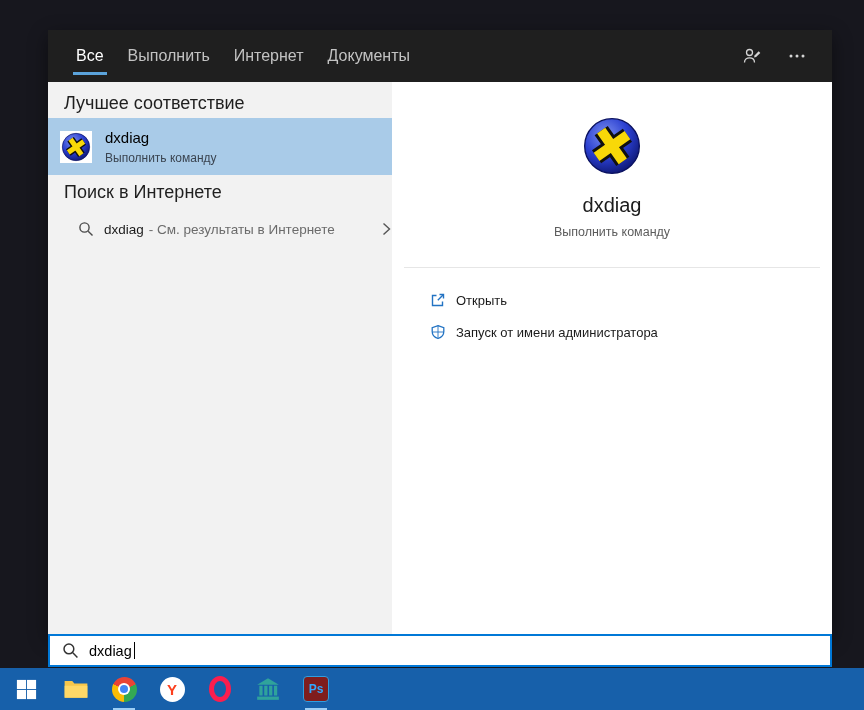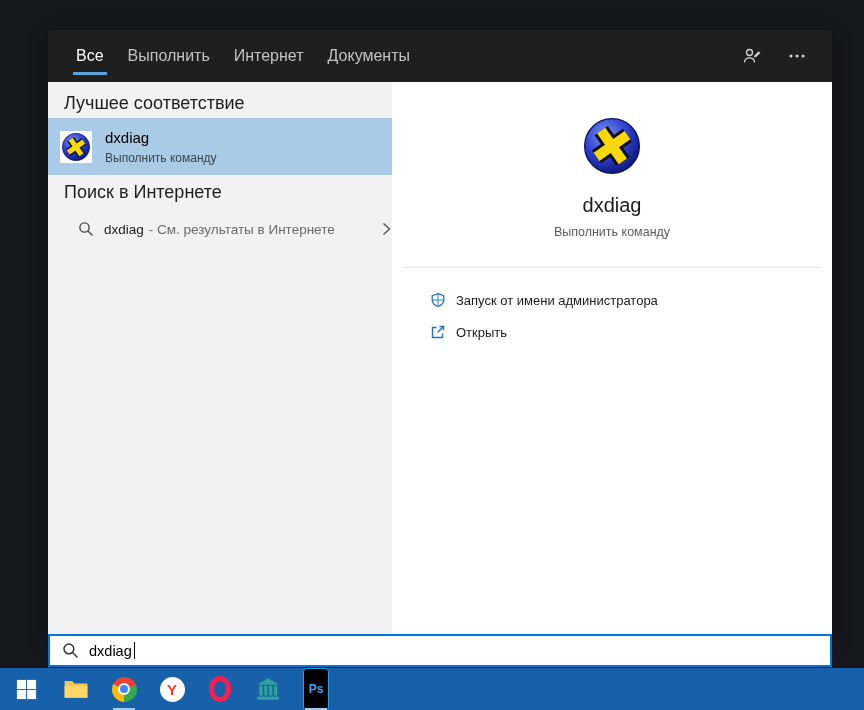--- a/index.html
+++ b/index.html
@@ -131,21 +131,21 @@
   .yandex-icon {
     width: 25px; height: 25px; border-radius: 50%; background: #ffffff;
     display: flex; align-items: center; justify-content: center;
   }
   .yandex-icon span { color: #fc3f1d; font-weight: 700; font-size: 15px; line-height: 1; }
   .opera-icon {
     width: 22px; height: 26px; border-radius: 50%;
     border: 5px solid #fa1e4e;
   }
   .ps-icon {
-    width: 26px; height: 43px; background: #000000; border: 1px solid #2f9fe0;
+    width: 26px; height: 26px; background: #7f1d1d; border: 1px solid #2f9fe0;
     border-radius: 4px; display: flex; align-items: center; justify-content: center;
   }
   .ps-icon span { color: #31a8ff; font-size: 12px; font-weight: 700; line-height: 1; }
 
   svg { display: block; }
 </style>
 </head>
 <body>
 
 <div class="screen">
@@ -252,36 +252,36 @@
             </g>
           </svg>
         </span>
         <div class="pv-title">dxdiag</div>
         <div class="pv-sub">Выполнить команду</div>
         <div class="pv-divider"></div>
 
         <div class="pv-actions">
           <div class="pv-action">
             <span class="act-icon">
-              <svg width="16" height="16" viewBox="0 0 16 16" fill="none" stroke="#2273c3" stroke-width="1.3">
-                <path d="M8 1.6 L13.8 3.7 V7.5 C13.8 11 11.3 13.5 8 14.5 C4.7 13.5 2.2 11 2.2 7.5 V3.7 Z"></path>
-                <path d="M8 1.6 V14.5 M2.6 8 H13.4" stroke-width="0.9"></path>
-              </svg>
-            </span>
-            <span class="act-label">Запуск от имени администратора</span>
-          </div>
-          <div class="pv-action">
-            <span class="act-icon">
               <svg width="16" height="16" viewBox="0 0 16 16" fill="none" stroke="#2273c3" stroke-width="1.4">
                 <path d="M6.5 3.5 H2.5 V13.5 H12.5 V9.5"></path>
                 <path d="M9.5 2.5 H13.5 V6.5"></path>
                 <path d="M13.5 2.5 L7.8 8.2"></path>
               </svg>
             </span>
             <span class="act-label">Открыть</span>
+          </div>
+          <div class="pv-action">
+            <span class="act-icon">
+              <svg width="16" height="16" viewBox="0 0 16 16" fill="none" stroke="#2273c3" stroke-width="1.3">
+                <path d="M8 1.6 L13.8 3.7 V7.5 C13.8 11 11.3 13.5 8 14.5 C4.7 13.5 2.2 11 2.2 7.5 V3.7 Z"></path>
+                <path d="M8 1.6 V14.5 M2.6 8 H13.4" stroke-width="0.9"></path>
+              </svg>
+            </span>
+            <span class="act-label">Запуск от имени администратора</span>
           </div>
         </div>
       </div>
 
     </div>
   </div>
 
   <div class="searchbox">
     <span class="sb-icon">
       <svg width="17" height="17" viewBox="0 0 16 16" fill="none" stroke="#333" stroke-width="1.4">

